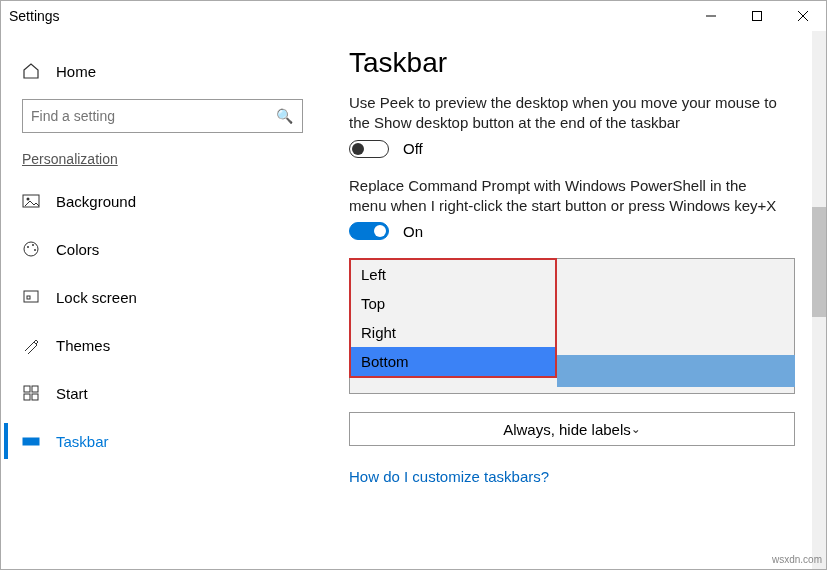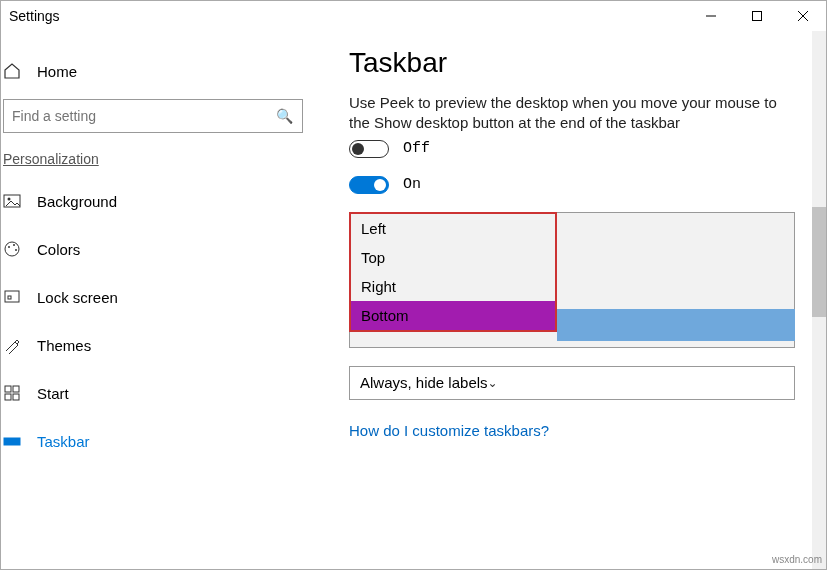--- a/index.html
+++ b/index.html
@@ -2,21 +2,21 @@
 <html><head>
 <meta charset="utf-8">
 <style>
   * { box-sizing: border-box; margin: 0; padding: 0; font-family: "Segoe UI", Arial, sans-serif; }
   body { width: 827px; height: 570px; overflow: hidden; background: #fff; border: 1px solid #aaa; position: relative; }
   .titlebar { height: 30px; display: flex; align-items: center; padding-left: 8px; font-size: 14px; }
   .titlebar .title { flex: 1; }
   .winbtn { width: 46px; height: 30px; display: flex; align-items: center; justify-content: center; font-size: 12px; }
   .winbtn svg { stroke: #000; fill: none; }
   .window-body { display: flex; height: calc(100% - 30px); }
-  .sidebar { width: 320px; padding: 20px 0 0 2px; }
+  .sidebar { width: 320px; padding: 20px 0 0 21px; }
   .home-row { display: flex; align-items: center; height: 40px; margin-bottom: 8px; cursor: default; }
   .home-row .icon { width: 34px; display: flex; }
   .home-row span.label, .nav-item span.label { font-size: 15px; }
   .search { margin: 4px 18px 18px 0; border: 1px solid #999; height: 34px; display: flex; align-items: center; padding: 0 8px; }
   .search input { border: none; outline: none; flex: 1; font-size: 14px; background: transparent; }
   .search .mag { color: #666; font-size: 14px; }
   .section-label { font-size: 14px; color: #555; margin: 8px 0 10px 0; text-decoration: underline; }
   .nav-item { display: flex; align-items: center; height: 48px; cursor: default; position: relative; }
   .nav-item .icon { width: 34px; display: flex; }
   .nav-item.active { color: #0078d7; }
@@ -24,30 +24,30 @@
   .nav-item.active .icon svg * { stroke: #0078d7 !important; fill: #0078d7 !important; }
   .main { flex: 1; padding: 16px 28px 0 28px; overflow: hidden; position: relative; }
   .page-title { font-size: 28px; font-weight: 300; margin-bottom: 14px; }
   .desc { font-size: 15px; color: #222; line-height: 1.35; margin-bottom: 6px; max-width: 430px; }
   .toggle-row { display: flex; align-items: center; margin: 4px 0 18px 0; }
   .toggle { width: 40px; height: 18px; border-radius: 9px; border: 1px solid #333; position: relative; margin-right: 14px; }
   .toggle.off { background: #fff; }
   .toggle.off .knob { position: absolute; left: 2px; top: 2px; width: 12px; height: 12px; border-radius: 50%; background: #333; }
   .toggle.on { background: #0078d7; border-color: #0078d7; }
   .toggle.on .knob { position: absolute; right: 2px; top: 2px; width: 12px; height: 12px; border-radius: 50%; background: #fff; }
-  .toggle-label { font-size: 15px; font-family: Liberation Mono, monospace; }
+  .toggle-label { font-size: 15px; }
   .dd-options { border: 2px solid #cc3333; background: #f2f2f2; width: 208px; }
   .dd-opt { padding: 6px 10px; font-size: 15px; }
-  .dd-opt.selected { background: #a21caf; }
+  .dd-opt.selected { background: #3b82f6; }
   .dd-wrap { position: relative; width: 446px; margin-bottom: 18px; }
   .dd-wrap .opts-layer { position: absolute; top: 0; left: 0; width: 208px; z-index: 2; }
   .dd-wrap .bg-layer { border: 1px solid #999; background: #f2f2f2; width: 446px; height: 136px; }
   .dd-wrap .sel-banner { position: absolute; left: 208px; right: 0; top: 97px; height: 32px; background: #6fa8dc; border-top:1px solid #6fa8dc; }
   .sub-label { font-size: 15px; margin-bottom: 8px; }
-  .combo { border: 1px solid #999; width: 446px; height: 34px; display: flex; align-items: center; padding: 0 10px; font-size: 15px; justify-content: flex-start; }
+  .combo { border: 1px solid #999; width: 446px; height: 34px; display: flex; align-items: center; padding: 0 10px; font-size: 15px; justify-content: center; }
   .combo .chev { font-size: 12px; color: #333; }
   .link { color: #0067c0; font-size: 15px; margin-top: 22px; display: inline-block; }
   .scrollbar { position: absolute; right: 0; top: 0; width: 14px; bottom: 0; background: #f0f0f0; }
   .scrollthumb { position: absolute; right: 0; top: 176px; width: 14px; height: 110px; background: #c2c2c2; }
   .watermark { position: absolute; right: 4px; bottom: 4px; font-size: 10px; color: #888; }
 </style>
 </head>
 <body>
 
 <div class="titlebar">
@@ -151,20 +151,21 @@
     <div class="page-title">Taskbar</div>
 
     <div class="desc">Use Peek to preview the desktop when you move your mouse to the Show desktop button at the end of the taskbar</div>
     <div class="toggle-row">
       <div class="toggle off">
           <div class="knob"></div>
         </div>
       <span class="toggle-label">Off</span>
     </div>
 
+    <div class="desc">Replace Command Prompt with Windows PowerShell in the menu when I right-click the start button or press Windows key+X</div>
     <div class="toggle-row">
       <div class="toggle on">
           <div class="knob"></div>
         </div>
       <span class="toggle-label">On</span>
     </div>
 
     <div class="dd-wrap">
       <div class="bg-layer"></div>
       <div class="sel-banner"></div>

